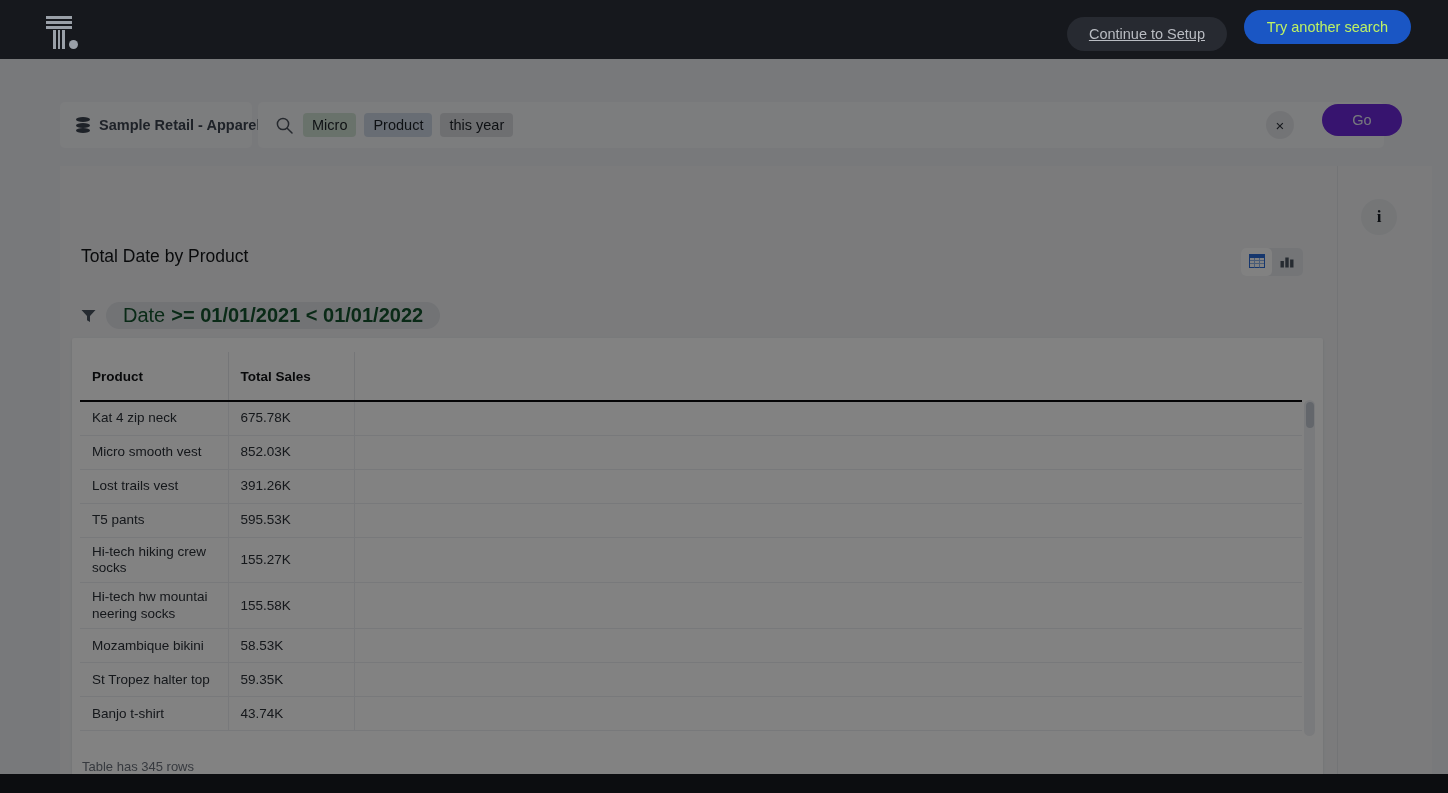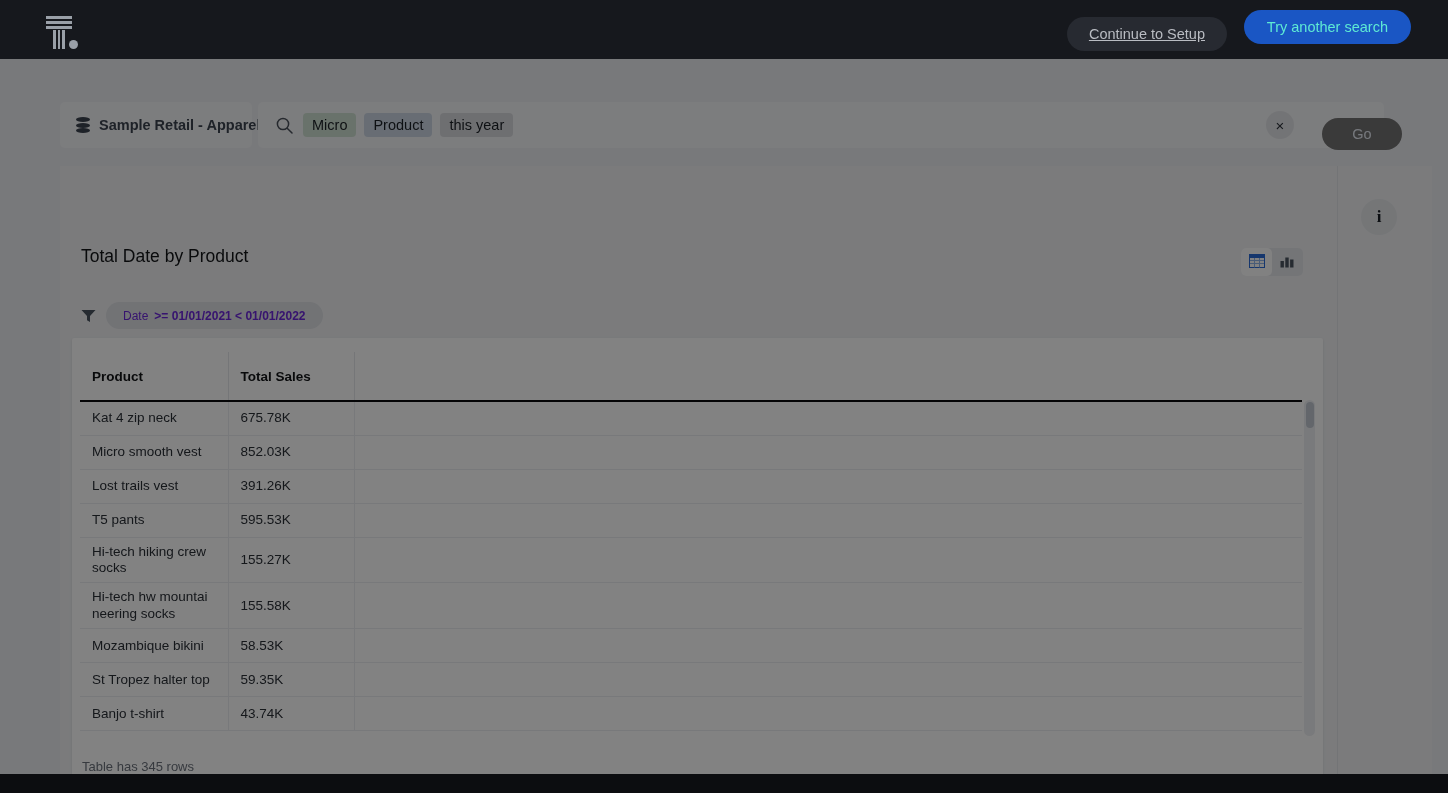--- a/index.html
+++ b/index.html
@@ -52,21 +52,21 @@
     white-space: nowrap;
   }
   #continue-setup-btn {
     position: absolute; right: 221px; top: 17px;
     padding: 0 22px;
     background: #272a31; color: #b9bcc2; text-decoration: underline;
   }
   #try-another-search-btn {
     position: absolute; right: 37px; top: 10px;
     padding: 0 23px;
-    background: #1a56c4; color: #5eead4;
+    background: #1a56c4; color: #bef264;
   }
 
   
   #page-body {
     position: absolute; left: 0; top: 59px;
     width: 1448px; height: 715px;
     background: #eceef2;
     overflow: hidden;
   }
   #dim-overlay {
@@ -122,23 +122,23 @@
   .token-attribute { background: #ccd6e4; }
   .token-date      { background: #d8dade; }
   #clear-search-btn {
     position: absolute; right: 90px; top: 9px;
     width: 28px; height: 28px; border-radius: 50%;
     background: #e2e4e8; border: none; cursor: pointer;
     color: #2b3038; font-size: 15px; line-height: 1;
     display: flex; align-items: center; justify-content: center;
   }
   #go-btn {
-    position: absolute; right: -18px; top: 16px;
+    position: absolute; right: -18px; top: 2px;
     width: 80px; height: 32px; border-radius: 16px;
-    background: #737373; color: #e7ecf5;
+    background: #6d28d9; color: #e7ecf5;
     border: none; cursor: pointer;
     font-size: 14.5px; font-family: "Liberation Sans", sans-serif;
   }
 
   
   #answer-panel {
     position: absolute; left: 60px; top: 107px;
     width: 1277px; height: 608px;
     background: #f1f2f4;
   }
@@ -179,21 +179,21 @@
   
   #filter-row {
     position: absolute; left: 21px; top: 136px;
     display: flex; align-items: center; gap: 10px;
   }
   #filter-funnel-icon { width: 15px; height: 14px; }
   #filter-chip {
     background: #dfe1e5; border-radius: 15px;
     height: 27px; padding: 0 17px;
     display: flex; align-items: center; gap: 6px;
-    font-size: 12px; color: #6d28d9;
+    font-size: 20px; color: #14532d;
   }
   #filter-chip .f-val { font-weight: 700; }
 
   
   #table-card {
     position: absolute; left: 12px; top: 172px;
     width: 1251px; height: 450px;
     background: #ffffff;
     border-radius: 2px;
     box-shadow: 0 1px 3px rgba(0,0,0,0.10);

